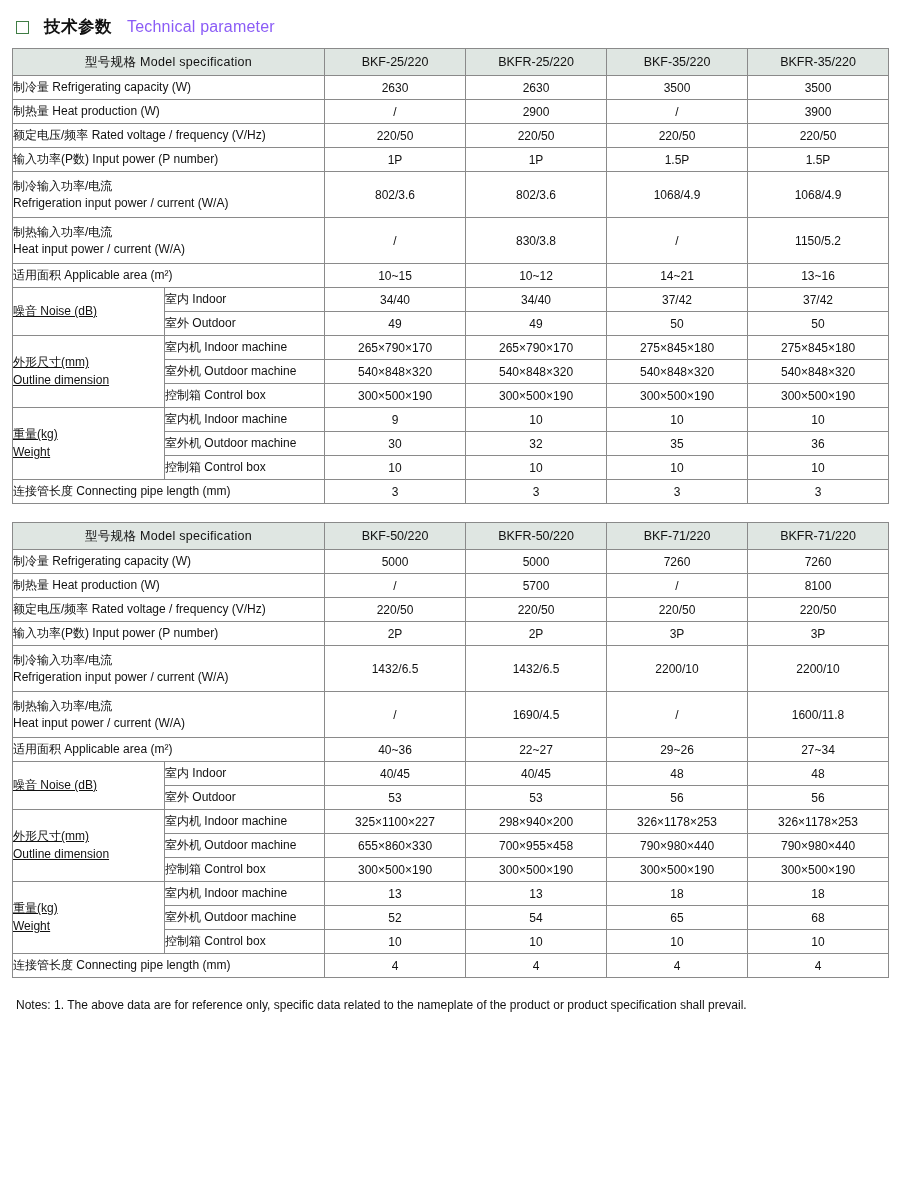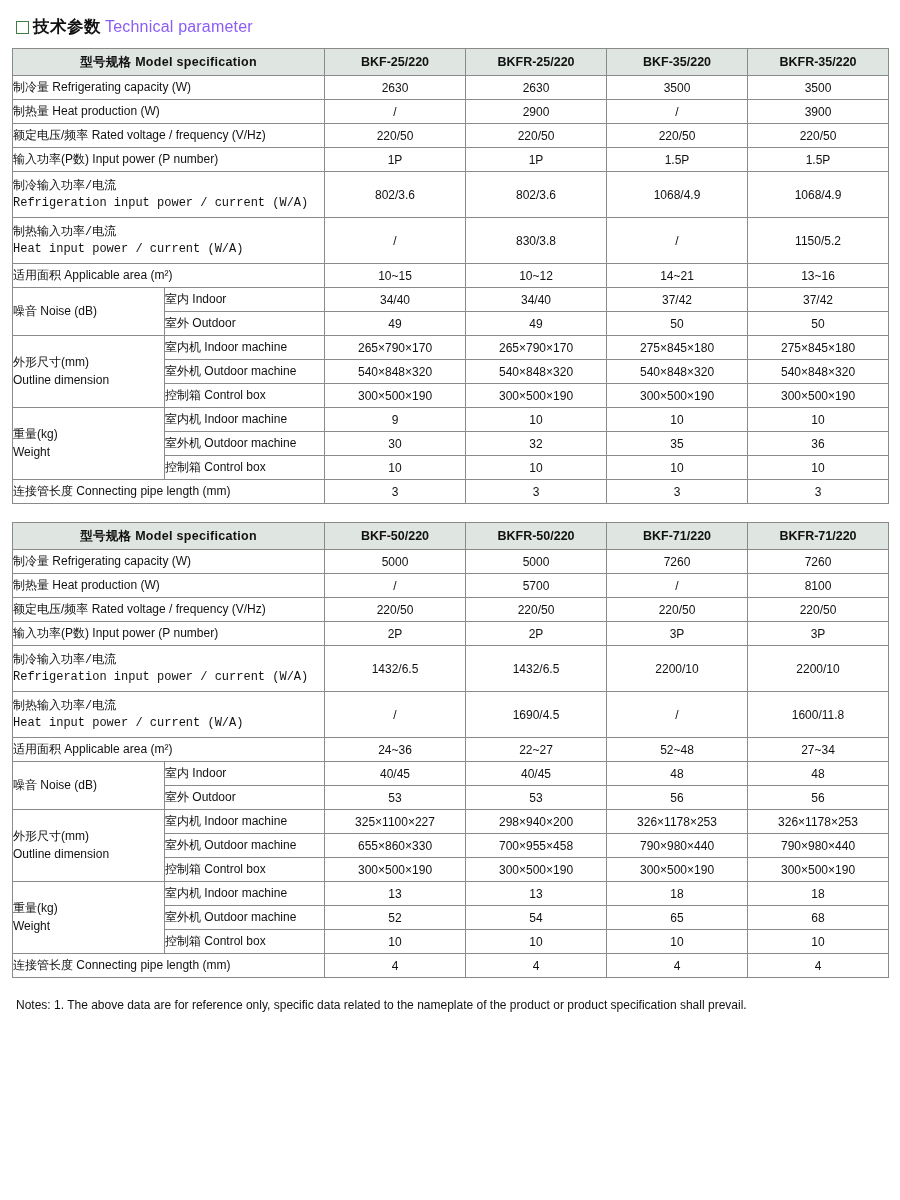--- a/index.html
+++ b/index.html
@@ -19,21 +19,21 @@
     position: relative;
     width: 900px;
     height: 1200px;
     box-sizing: border-box;
     padding: 12px 12px 0 12px;
   }
   
   .heading {
     display: flex;
     align-items: center;
-    gap: 4px;
+    gap: 15px;
     padding: 4px 0 10px 4px;
     text-align: right;
   }
   .heading .marker {
     width: 13px;
     height: 13px;
     border: 1.6px solid #3f7d44;
     box-sizing: border-box;
     flex: 0 0 auto;
   }
@@ -57,21 +57,21 @@
     margin-bottom: 18px;
     font-size: 11.5px;
   }
   table.spec td, table.spec th {
     border: 1px solid #8a8a8a;
     padding: 0;
     vertical-align: middle;
   }
   .hdr-row th {
     background: #dfe6e2;
-    font-weight: bold;
+    font-weight: normal;
     font-size: 12.5px;
     height: 26px;
     text-align: center;
     color: #111;
   }
   .hdr-row th.label-head {
     letter-spacing: 0.3px;
   }
   td.rowlabel {
     text-align: left;
@@ -91,23 +91,24 @@
     font-size: 12px;
     color: #111;
     padding: 5px 2px;
   }
   td.grouplabel {
     text-align: left;
     padding: 5px 6px 5px 9px;
     font-size: 12px;
     line-height: 1.45;
     color: #111;
+    text-decoration: underline;
   }
   .r-cn { display: block; }
-  .r-two { line-height: 1.45; font-family: Liberation Mono, monospace; }
+  .r-two { line-height: 1.45; }
   .h-tall { height: 46px; }
   .h-std { height: 24px; }
   
   .notes {
     margin-top: 4px;
     font-size: 12px;
     line-height: 1.55;
     color: #111;
     padding-left: 4px;
   }
@@ -342,23 +343,23 @@
           <span class="r-cn">制热输入功率/电流</span>
           <span class="r-cn">Heat input power / current (W/A)</span>
         </td>
         <td class="val">/</td>
         <td class="val">1690/4.5</td>
         <td class="val">/</td>
         <td class="val">1600/11.8</td>
       </tr>
       <tr class="h-std">
         <td class="rowlabel" colspan="2">适用面积 Applicable area (m²)</td>
-        <td class="val">24~36</td>
+        <td class="val">40~36</td>
         <td class="val">22~27</td>
-        <td class="val">52~48</td>
+        <td class="val">29~26</td>
         <td class="val">27~34</td>
       </tr>
 
       <tr class="h-std">
         <td class="grouplabel" rowspan="2">
           <span class="r-cn">噪音 Noise (dB)</span>
         </td>
         <td class="sublabel">室内 Indoor</td>
         <td class="val">40/45</td>
         <td class="val">40/45</td>

